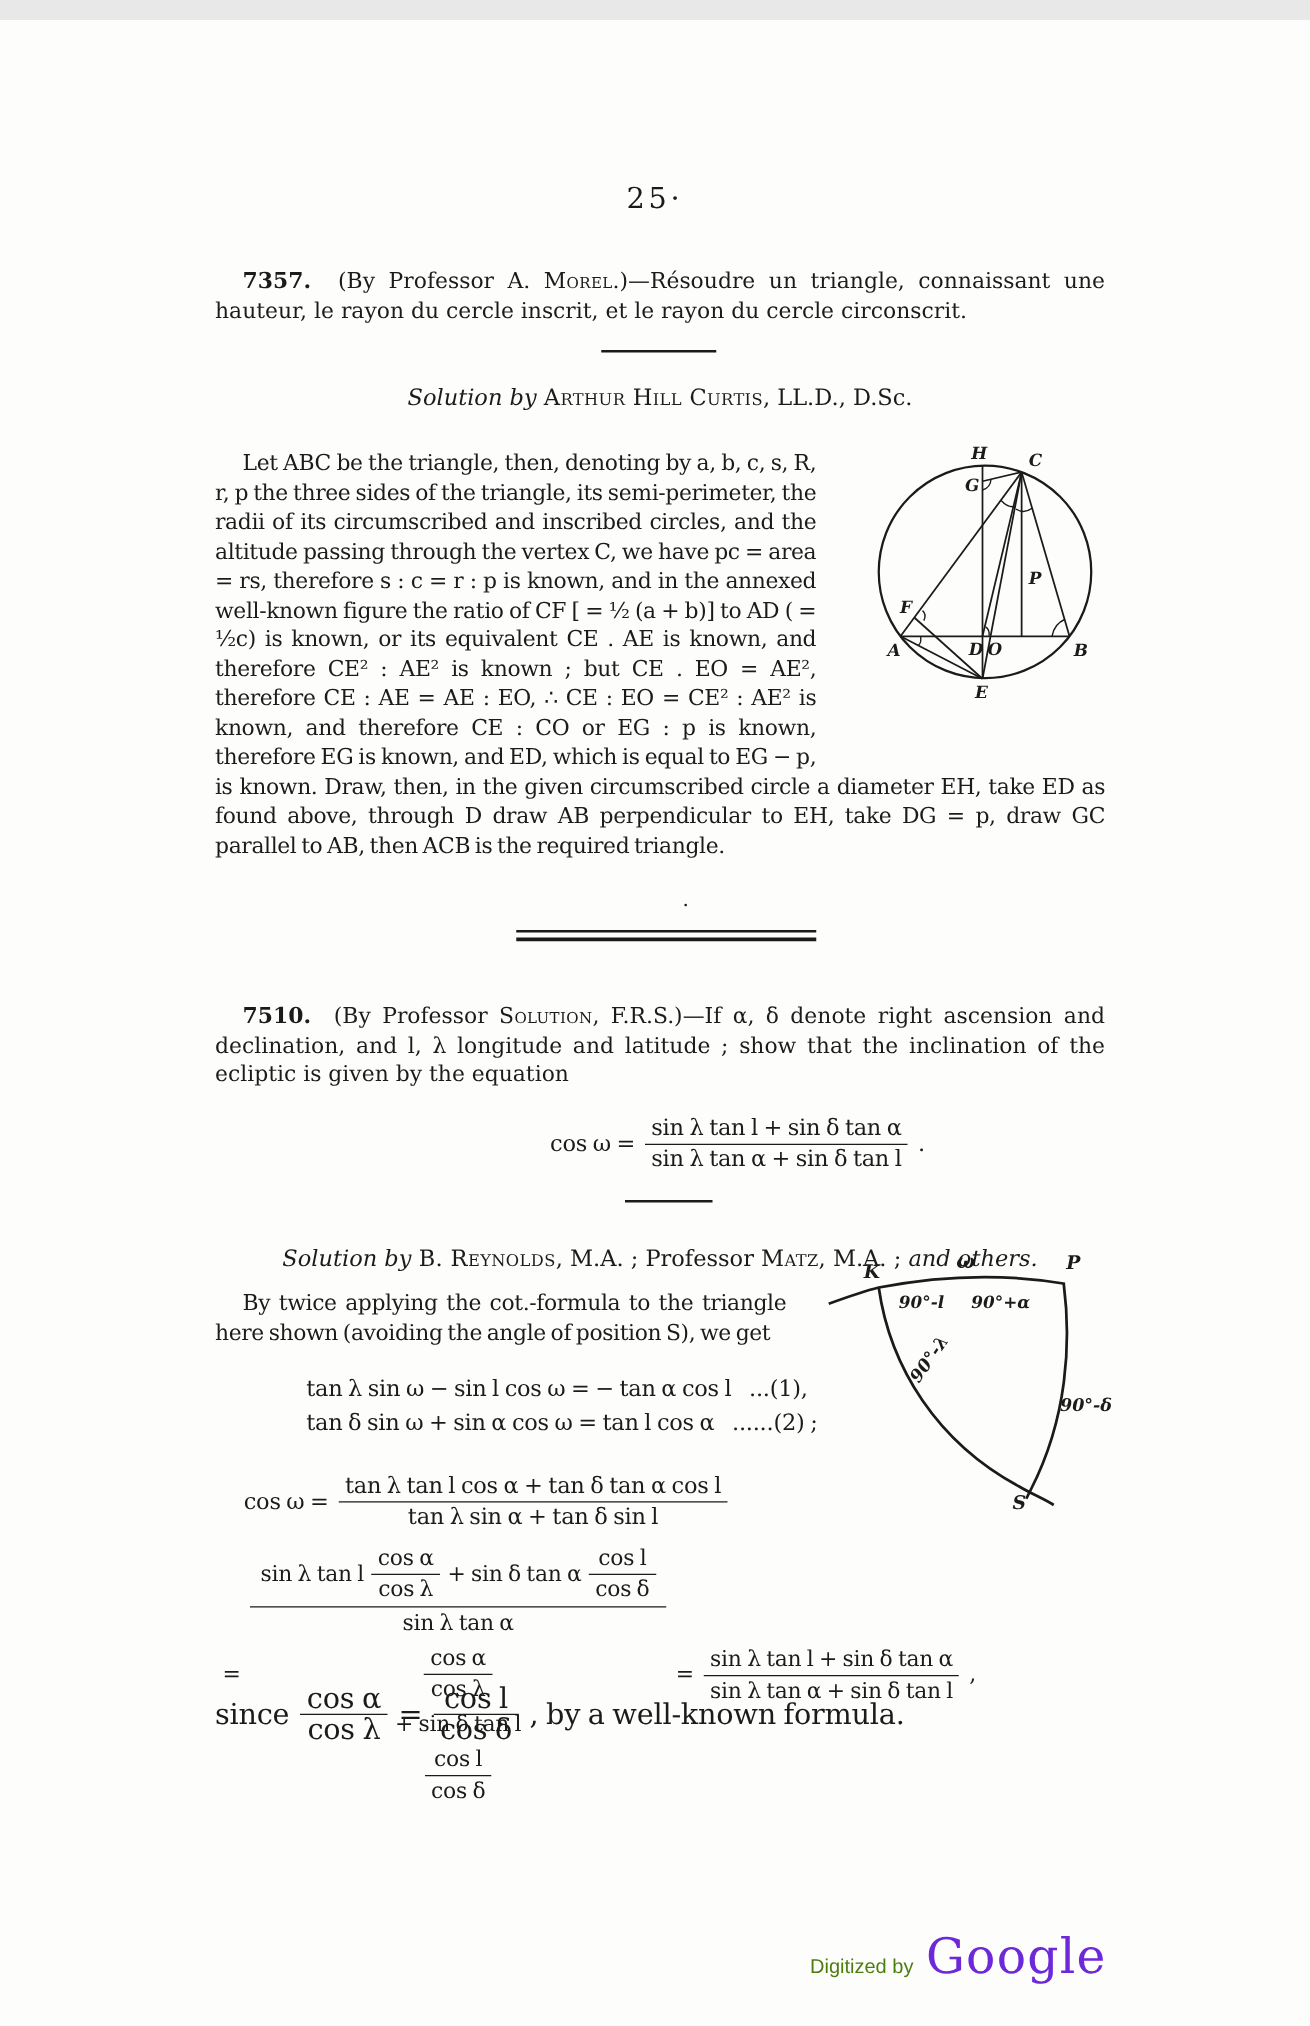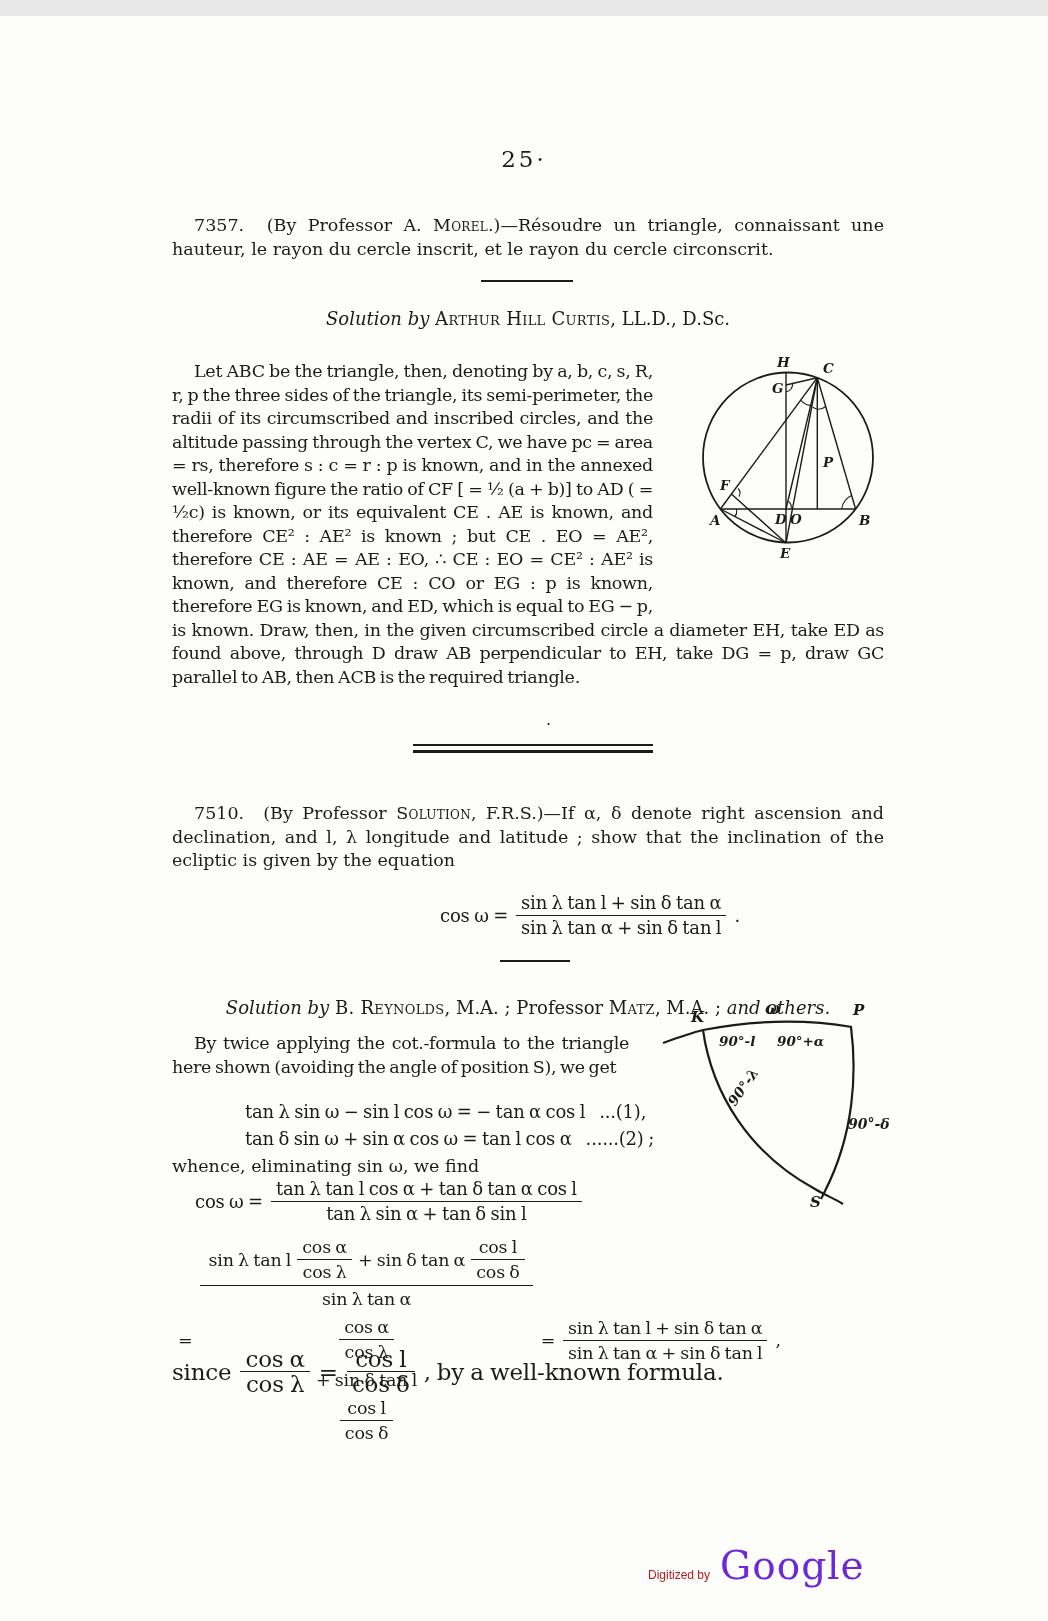--- a/index.html
+++ b/index.html
@@ -6,21 +6,21 @@
   .page{
     position:relative;width:1048px;height:1621px;margin:16px auto;
     background:#fdfdfc;color:#1b1b1b;
     font-family:"DejaVu Serif","Liberation Serif",serif;
     font-size:17.5px;line-height:23.5px;text-align:justify;
     overflow:hidden;
   }
   .abs{position:absolute;}
   .it{font-style:italic;}
   .sc{font-variant:small-caps;letter-spacing:.3px;}
-  .bold{font-weight:normal;}
+  .bold{font-weight:bold;}
   .tight{letter-spacing:-0.3px;word-spacing:-1.5px;}
   .indent{text-indent:22px;}
   
   .pageno{top:132px;left:0;width:100%;text-align:center;font-size:23px;letter-spacing:3px;}
   
   .p7357{top:198px;left:172px;width:712px;}
   .rule1{top:264px;left:481px;width:92px;border-top:2.5px solid #1b1b1b;height:0;}
   .sol1{top:291px;left:172px;width:712px;text-align:center;font-size:18px;}
   .body7357{top:344px;left:172px;width:712px;}
   .figspacer{float:right;width:225px;height:242px;margin-left:6px;}
@@ -48,21 +48,21 @@
   .bigfrac .row{display:flex;align-items:center;justify-content:flex-start;gap:6px;padding:2px 8px;}
   .bigfrac .row.lower{border-top:1.8px solid #1b1b1b;flex-direction:column;}
   .since{top:1332px;left:172px;gap:9px;font-size:23px;}
   
   .figcircle{top:333px;left:678px;width:212px;height:212px;}
   .figsph{top:983px;left:655px;width:260px;height:222px;}
   svg{display:block;}
   .figlabel{font-family:"DejaVu Serif",serif;font-weight:bold;font-style:italic;}
   
   .watermark{top:1538px;left:648px;display:flex;align-items:baseline;gap:10px;}
-  .wm-pre{font-family:"Liberation Sans","DejaVu Sans",sans-serif;font-size:12px;color:#b91c1c;}
+  .wm-pre{font-family:"Liberation Sans","DejaVu Sans",sans-serif;font-size:16px;color:#4d7c0f;}
   .wm-logo{font-family:"DejaVu Serif",serif;font-size:39px;color:#6d28d9;letter-spacing:1px;}
 </style>
 </head>
 <body>
 
 <div class="page">
 
   <div class="abs pageno">25·</div>
 
   <div class="abs p7357 indent"><span class="bold">7357.</span>&nbsp;&nbsp;<span>(By Professor A. </span><span class="sc">Morel</span><span>.)—Résoudre un triangle, connaissant une hauteur, le rayon du cercle inscrit, et le rayon du cercle circonscrit.</span></div>
@@ -130,21 +130,20 @@
 
   <div class="abs rule2"></div>
 
   <div class="abs body7510 tight indent"><span class="figspacer2"></span><span>By twice applying the cot.-formula to the triangle here shown (avoiding the angle of position S), we get</span></div>
 
   <div class="abs sol2"><span class="it">Solution by</span>&nbsp;<span class="sc">B. Reynolds</span><span>, M.A. ;  Professor </span><span class="sc">Matz</span><span>, M.A. ; </span><span class="it">and others.</span></div>
 
   <div class="abs eqline eq1"><span>tan λ sin ω − sin l cos ω = − tan α cos l</span><span style="margin-left:14px">...(1),</span></div>
   <div class="abs eqline eq2"><span>tan δ sin ω + sin α cos ω = tan l cos α</span><span style="margin-left:14px">......(2) ;</span></div>
 
-  <div class="abs whence">whence, eliminating sin ω, we find</div>
 
   <div class="abs eq eq3">
     <span>cos ω =</span>
     <span class="frac">
       <span class="num">tan λ tan l cos α + tan δ tan α cos l</span>
       <span class="den">tan λ sin α + tan δ sin l</span>
     </span>
   </div>
 
   <div class="abs eq eq4">

